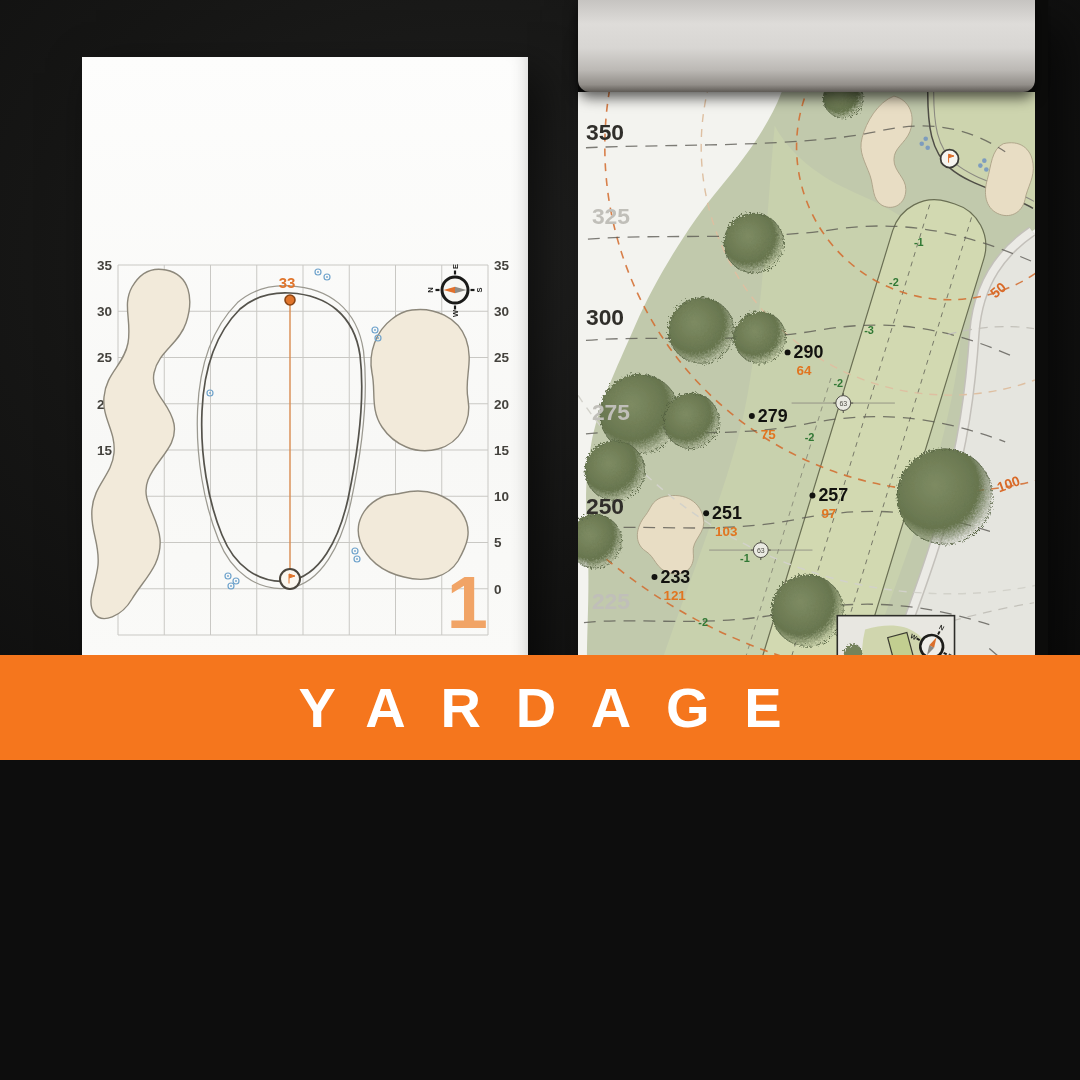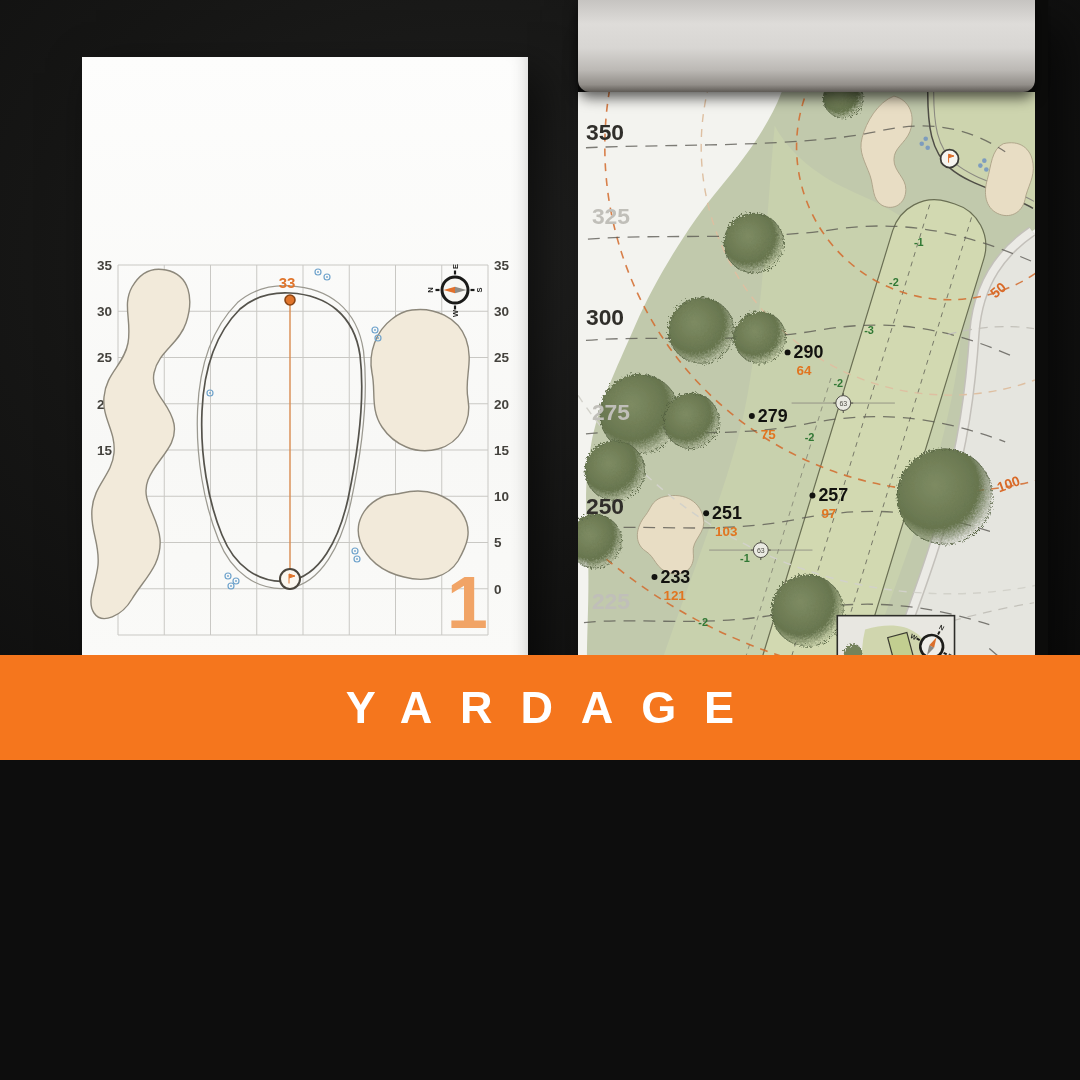--- a/index.html
+++ b/index.html
@@ -46,21 +46,21 @@
     width:457px;height:44px;border-radius:0 0 4px 4px;position:relative;z-index:2;
     background:repeating-linear-gradient(180deg,#F6F5F3 0px,#F6F5F3 3px,#C8C5C1 4px,#E4E2DF 6px);
     box-shadow:0 8px 18px rgba(0,0,0,.7);
   }
   
   .banner{
     position:absolute;left:0;bottom:0;width:1080px;height:105px;z-index:20;
     display:flex;align-items:center;justify-content:center;
   }
   .banner-label{
-    color:#FFFFFF;font-size:45px;font-weight:700;letter-spacing:.62em;padding-left:.62em;
+    color:#FFFFFF;font-size:56px;font-weight:700;letter-spacing:.62em;padding-left:.62em;
     font-family:"Liberation Sans",sans-serif;
   }
   svg text{font-family:"Liberation Sans",sans-serif;}
 </style>
 </head>
 <body>
 
 <div class="stage">
 
 <svg width="0" height="0" style="position:absolute" aria-hidden="true">

